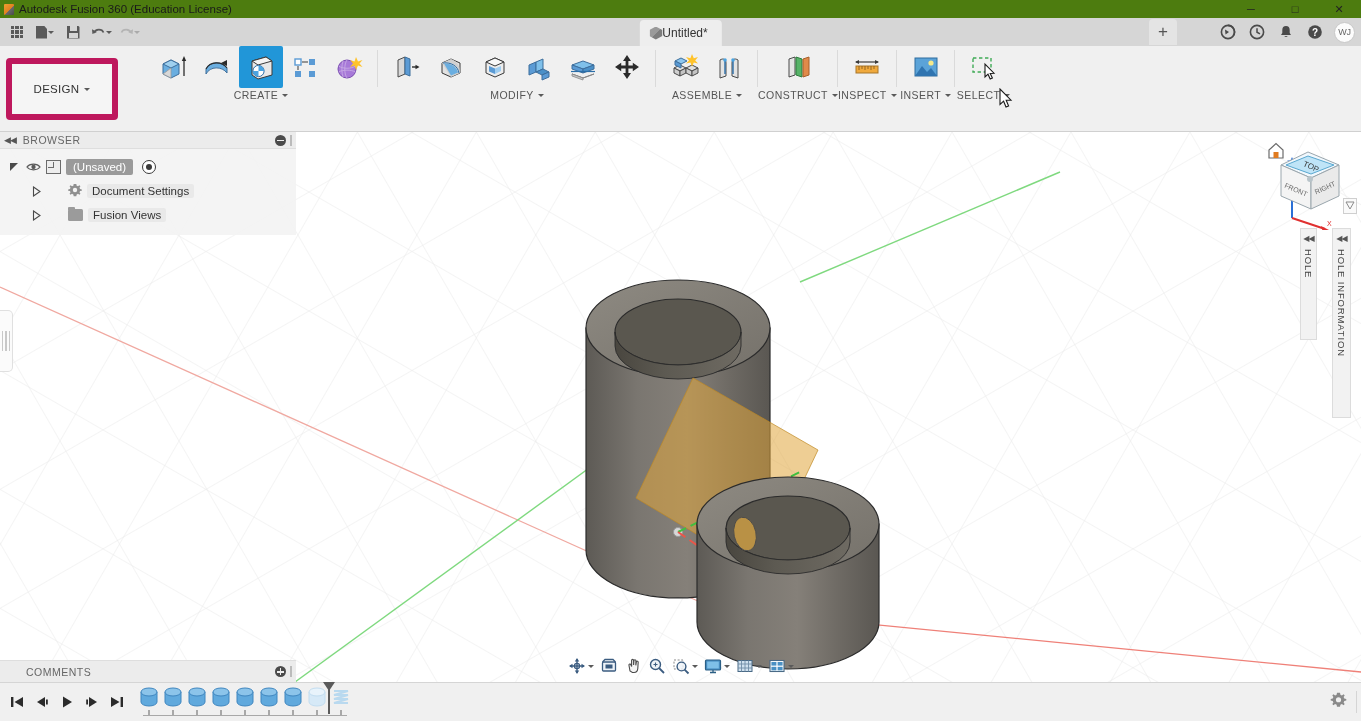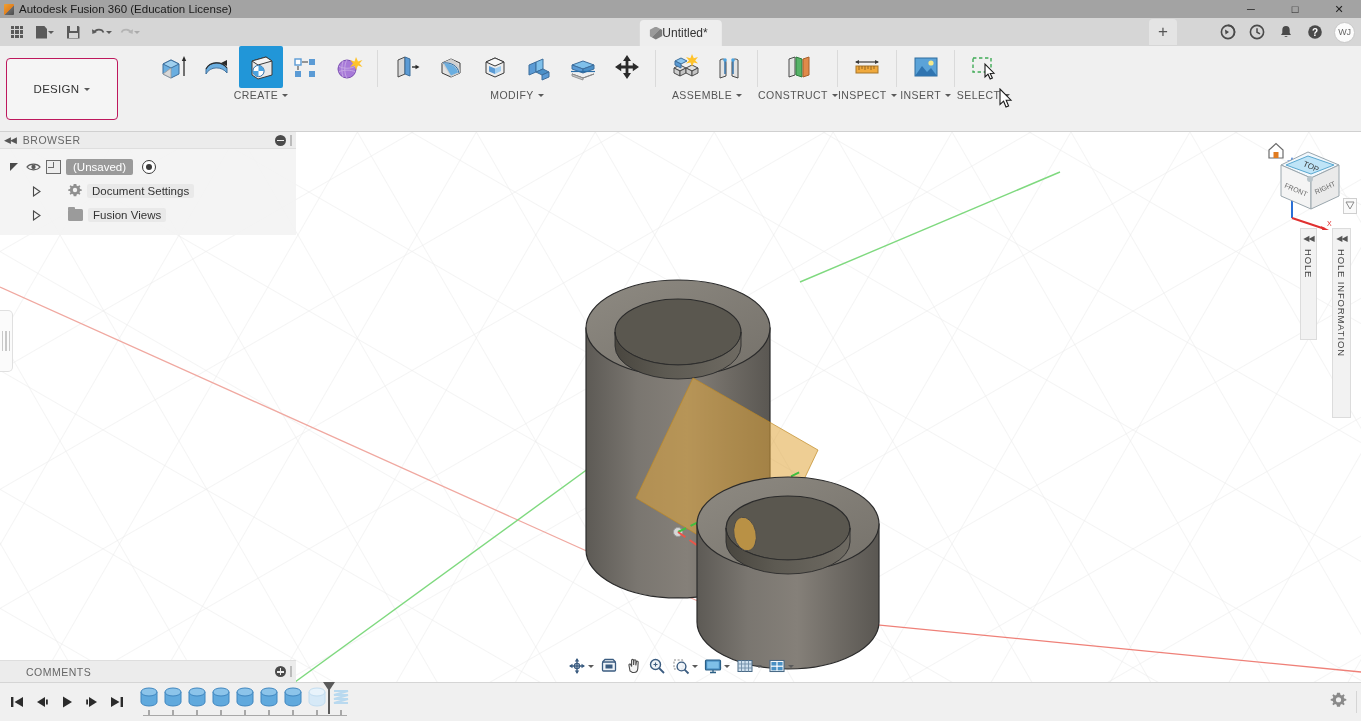--- a/index.html
+++ b/index.html
@@ -7,21 +7,21 @@
     width: 1361px; height: 721px;
     font-family: "Liberation Sans", sans-serif;
     background: #ffffff;
     overflow: hidden;
     position: relative;
     -webkit-font-smoothing: antialiased;
   }
 
   
   #titlebar {
-    height: 18px; background: #a3a3a3;
+    height: 18px; background: #4d7c0f;
     display: flex; align-items: center;
     font-size: 11.5px; color: #1a1a1a;
     position: relative; z-index: 40;
   }
   #titlebar .tb-logo {
     width: 10px; height: 11px; margin: 0 5px 0 4px;
     background: linear-gradient(135deg,#f0a030 0%,#e08020 55%,#6a6a6a 55%,#4a4a4a 100%);
     border-radius: 1px; flex: none;
   }
   #win-ctrls { position: absolute; right: 0; top: 0; height: 18px; display: flex; }
@@ -111,21 +111,21 @@
   }
 
   
   #ribbon {
     height: 86px; background: #f0f0f0;
     border-bottom: 1px solid #d0d0d0;
     display: flex; position: relative; z-index: 20;
   }
   #design-btn {
     width: 112px; height: 62px; margin: 12px 4px 0 6px;
-    border: 1px solid #be185d; border-radius: 4px; background: #f5f5f5;
+    border: 6px solid #be185d; border-radius: 4px; background: #f5f5f5;
     display: flex; align-items: center; justify-content: center; gap: 4px;
     font-size: 11.5px; color: #333; letter-spacing: .3px; flex: none;
   }
   #ribbon-main { flex: 1; position: relative; }
 
   #tabs-row {
     height: 22px; display: flex; align-items: center; gap: 0;
     padding-left: 22px;
   }
   .rtab {

